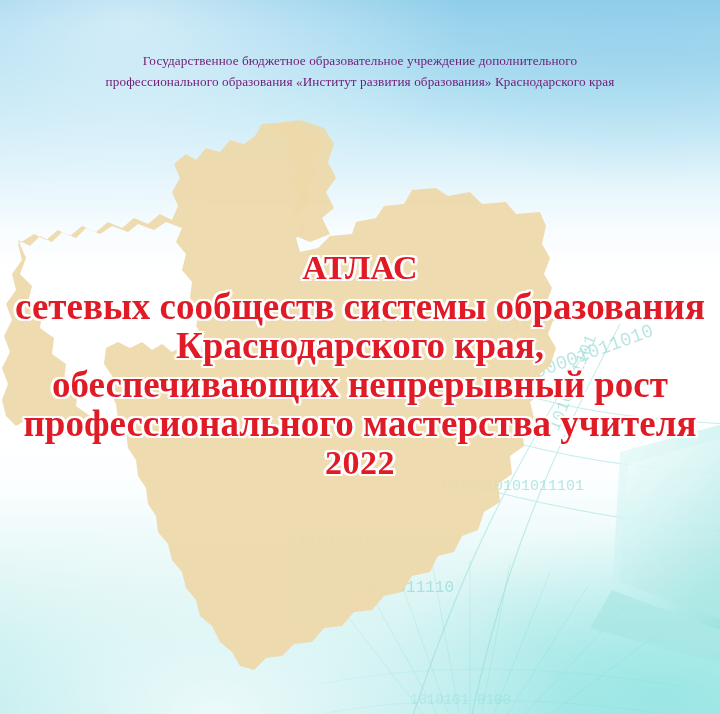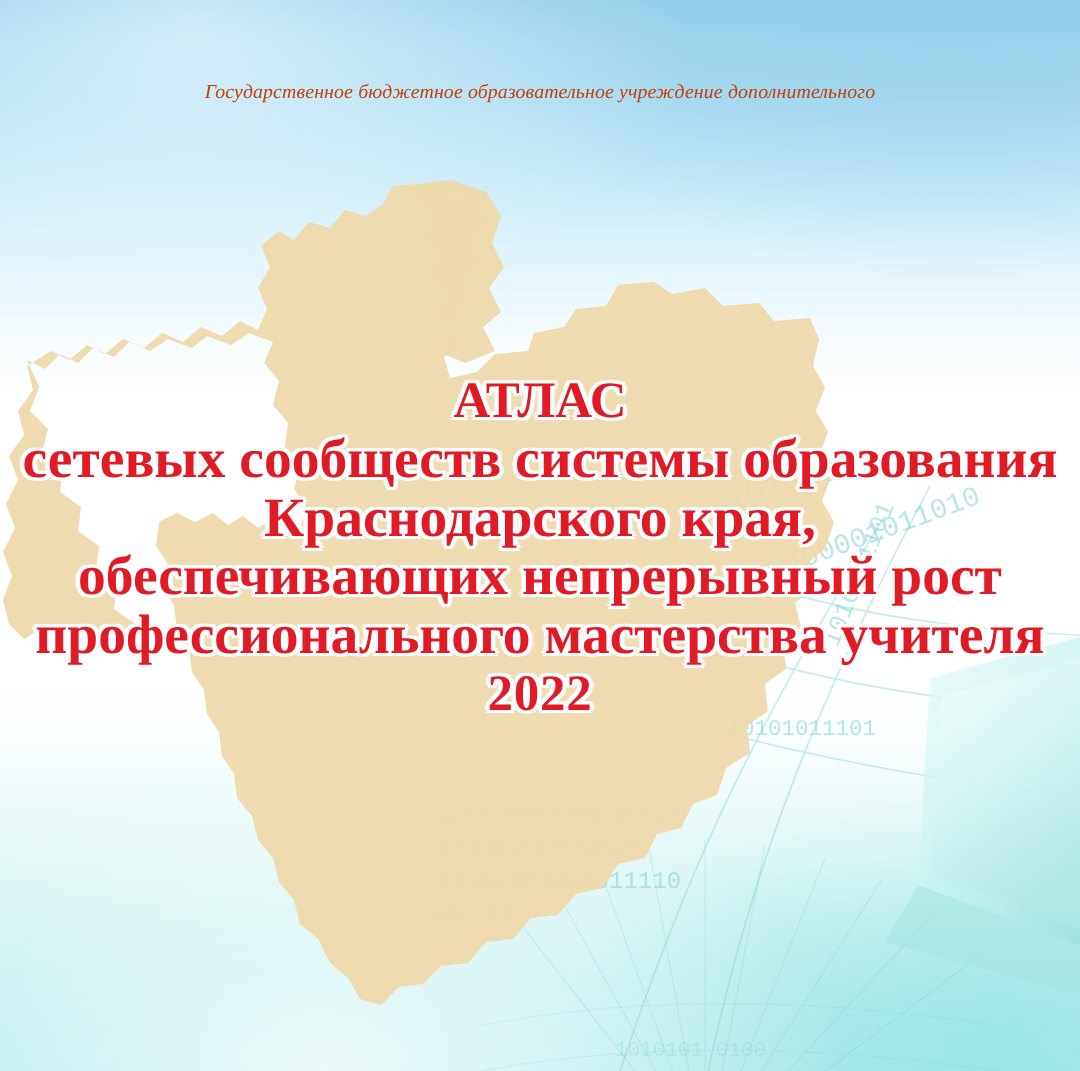--- a/index.html
+++ b/index.html
@@ -82,27 +82,26 @@
     height: 580px;
   }
 
   
   .header {
     position: absolute;
     left: 0;
     top: 50px;
     width: 720px;
     text-align: center;
-    color: #c2410c;
+    color: #701a75;
     font-size: 13.2px;
     line-height: 1.62;
     letter-spacing: 0.1px;
     padding: 0 2px;
     box-sizing: border-box;
-    font-style: italic;
   }
   .header .hline { display: block; white-space: nowrap; }
 
   
   .title-block {
     position: absolute;
     left: 50%;
     transform: translateX(-50%);
     top: 248px;
     width: 1040px;
@@ -234,20 +233,21 @@
       " opacity="0.95"></path>
     <path fill="#edd9ab" d="
       M268 6 L300 2 L324 10 L334 26 L328 44 L336 60
       L326 74 L334 90 L322 100 L330 116 L310 124
       L296 118 L302 102 L292 92 L300 76 L288 66
       L296 50 L284 40 L292 24 Z" opacity="0.95"></path>
   </svg>
 
   <div class="header">
     <span class="hline">Государственное бюджетное образовательное учреждение дополнительного</span>
+    <span class="hline">профессионального образования «Институт развития образования» Краснодарского края</span>
   </div>
 
   <div class="title-block">
     <span class="tline lead">АТЛАС</span>
     <span class="tline">сетевых сообществ системы образования</span>
     <span class="tline">Краснодарского края,</span>
     <span class="tline">обеспечивающих непрерывный рост</span>
     <span class="tline">профессионального мастерства учителя</span>
     <span class="tline year">2022</span>
   </div>

